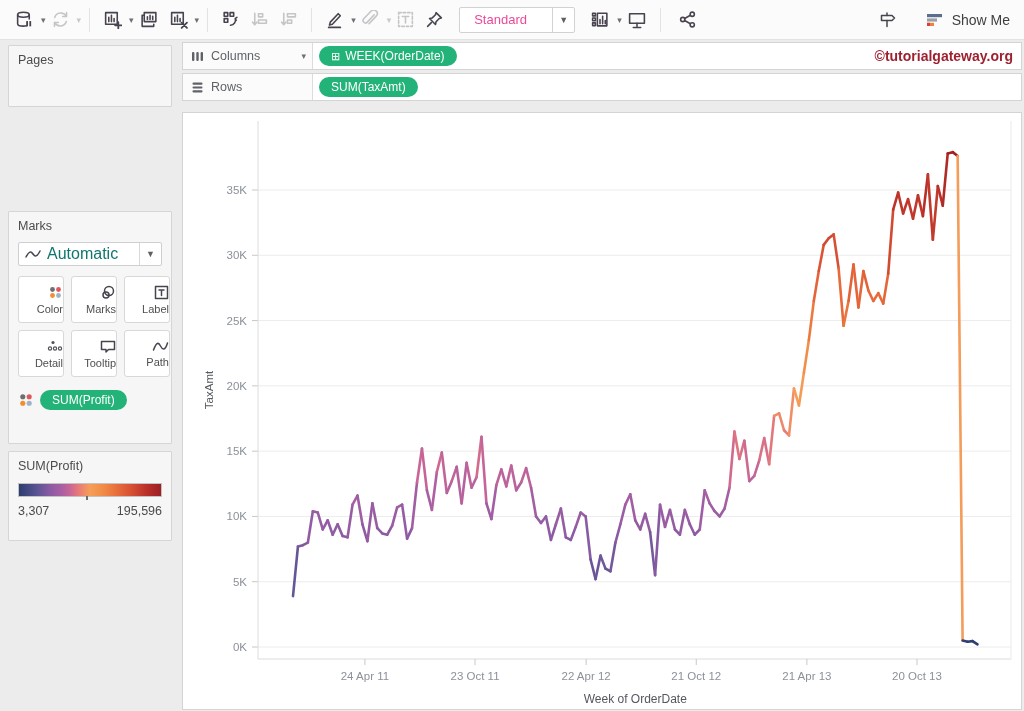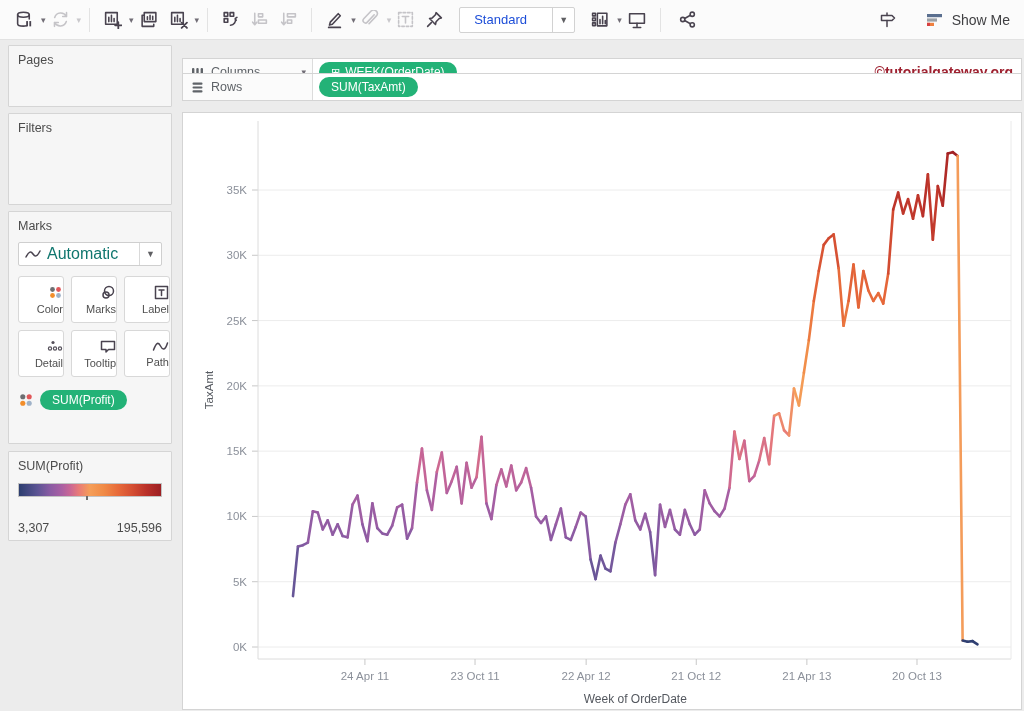--- a/index.html
+++ b/index.html
@@ -13,21 +13,21 @@
   .tb-btn { display:flex; align-items:center; justify-content:center;
     height:30px; padding:0 3px; margin:0 2px; border-radius:2px; cursor:pointer; }
   .caret { font-size:9px; color:#716d76; margin-left:2px; }
   .caret.dis { color:#c9c8cc; }
   .tb-sep { width:1px; height:24px; background:#e3e3e3; margin:0 8px; }
   .ic { stroke:#49434f; fill:none; stroke-width:1.5; stroke-linecap:round; stroke-linejoin:round; }
   .ic.dis { stroke:#c5c4c8; }
   .ic .fillDark { fill:#49434f; stroke:none; }
   .fit-select { display:flex; align-items:center; height:26px; background:#fff;
     border:1px solid #d2d2d2; border-radius:2px; margin:0 10px; cursor:pointer; }
-  .fit-select .fit-label { padding:0 14px; font-size:13px; color:#1d4ed8; width:92px; }
+  .fit-select .fit-label { padding:0 14px; font-size:13px; color:#ec4899; width:92px; }
   .fit-select .fit-caret { width:22px; align-self:stretch; border-left:1px solid #d2d2d2;
     display:flex; align-items:center; justify-content:center; font-size:9px; color:#5f5f63; }
   .showme { display:flex; align-items:center; gap:7px; margin-left:22px; cursor:pointer; }
   .showme-label { font-size:14px; color:#3f3f42; }
 
   
   .sidebar { position:absolute; top:40px; left:0; width:180px; height:671px; background:#ececec; }
   .card { position:absolute; left:8px; width:164px; background:#f6f6f6;
     border:1px solid #d5d5d5; border-radius:1px; padding:7px 9px; }
   .card-title { font-size:12.5px; color:#4b4b4b; }
@@ -49,28 +49,28 @@
   .mark-btn-label { font-size:11px; color:#4f4f4f; }
   .pill-row { margin-top:13px; display:flex; align-items:center; gap:6px; }
 
   .pill { display:inline-flex; align-items:center; gap:5px; height:20px;
     background:#23b277; color:#fff; border-radius:10px; padding:0 12px;
     font-size:12px; white-space:nowrap; cursor:pointer; }
   .pill .pill-ico { font-size:11px; line-height:1; }
 
   .legend-grad { margin-top:10px; height:14px; border:1px solid #c2c2c2; position:relative; }
   .legend-notch { position:absolute; left:47%; bottom:-4px; width:2px; height:4px; background:#6d6d6d; }
-  .legend-vals { display:flex; justify-content:space-between; margin-top:24px;
+  .legend-vals { display:flex; justify-content:space-between; margin-top:7px;
     font-size:12.5px; color:#4b4b4b; }
 
   
   .main { position:absolute; top:40px; left:180px; width:844px; height:671px; background:#ececec; }
   .shelf-row { position:absolute; left:2px; right:2px; height:28px; background:#fff;
     border:1px solid #d4d4d4; display:flex; align-items:center; }
-  .shelf-row.columns { top:18px; }
+  .shelf-row.columns { top:2px; }
   .shelf-row.rows { top:33px;justify-content:space-between; }
   .shelf-head { width:130px; align-self:stretch; display:flex; align-items:center;
     border-right:1px solid #dcdcdc; padding:0 6px 0 8px; gap:7px; background:#fbfbfb; cursor:pointer; }
   .shelf-head-label { font-size:12.5px; color:#5f6368; flex:1; }
   .shelf-body { flex:1; display:flex; align-items:center; padding-left:6px; position:relative; height:100%; }
   .watermark { position:absolute; right:8px; top:50%; transform:translateY(-50%);
     font-size:14px; font-weight:bold; color:#9e2130; }
 
   .chart-panel { position:absolute; top:72px; left:2px; right:2px; bottom:1px;
     background:#fff; border:1px solid #d4d4d4; }
@@ -223,23 +223,20 @@
     <span class="showme-label">Show Me</span>
   </div>
 </div>
 
 <div class="sidebar">
 
   <div class="card card-pages">
     <div class="card-title">Pages</div>
   </div>
 
-  <div class="card card-filters">
-    <div class="card-title">Filters</div>
-  </div>
 
   <div class="card card-marks">
     <div class="card-title">Marks</div>
 
     <div class="marktype">
       <svg class="ic" width="16" height="12" viewBox="0 0 16 12" style="margin-left:6px;">
         <path d="M1 9 C4 3, 6 3, 8 6 S 12 9, 15 3"></path>
       </svg>
       <span class="mt-label">Automatic</span>
       <span class="mt-caret">▼</span>

